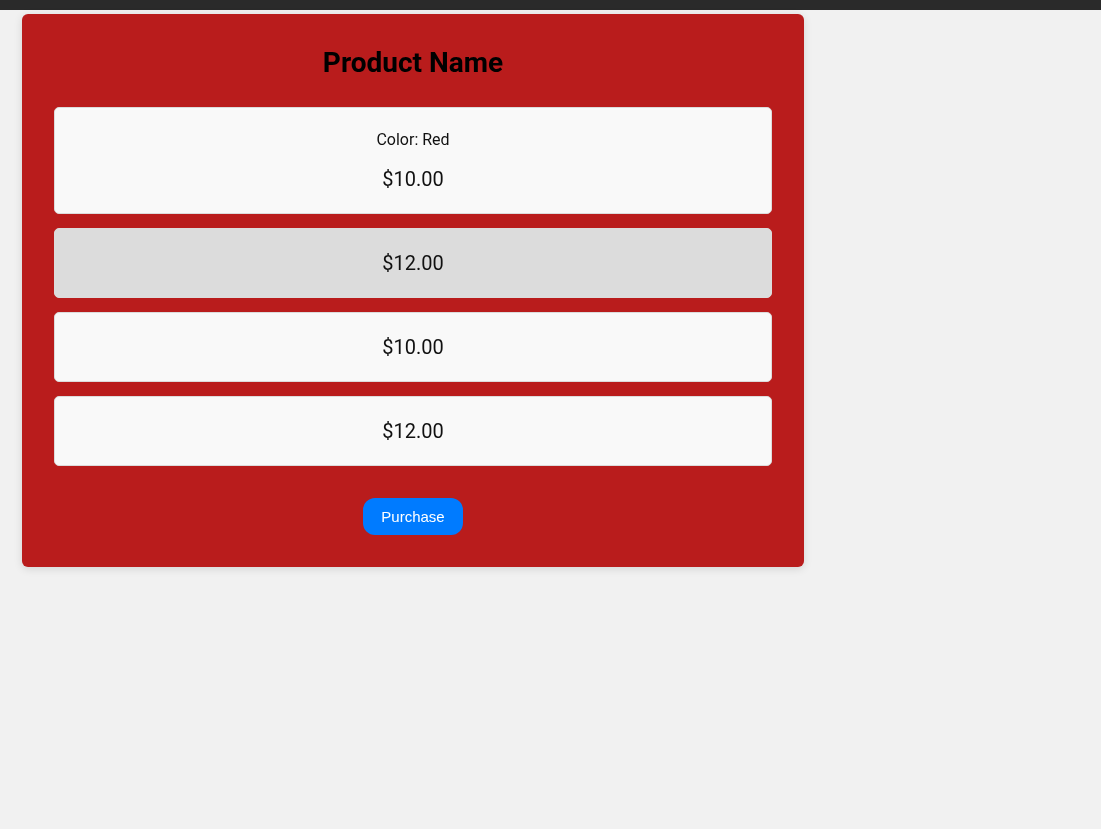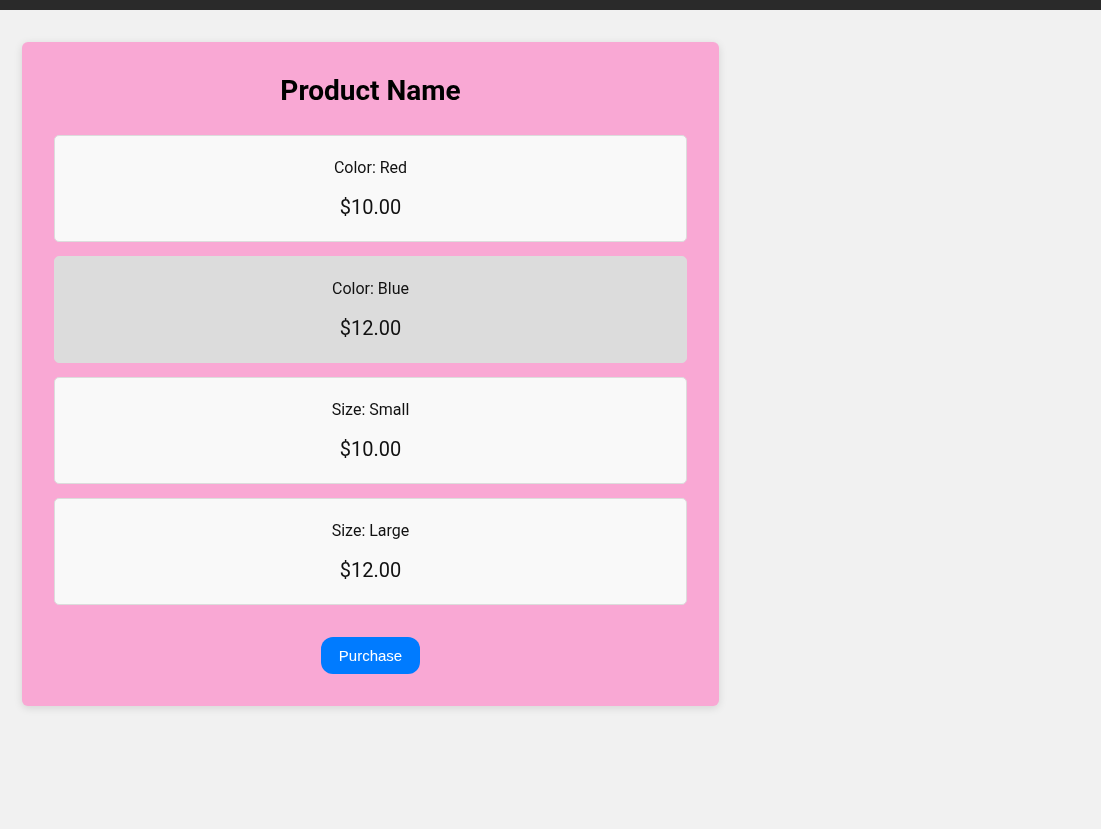--- a/index.html
+++ b/index.html
@@ -16,24 +16,24 @@
       overflow: hidden;
     }
 
     .top-bar {
       width: 100%;
       height: 10px;
       background: #2a2a2a;
     }
 
     .card {
-      background: #f9a8d4;
-      width: 697px;
+      background: #b91c1c;
+      width: 782px;
       margin-left: 22px;
-      margin-top: 32px;
+      margin-top: 4px;
       padding: 32px;
       border-radius: 6px;
       box-shadow: 0 2px 8px rgba(0,0,0,0.12);
       text-align: center;
     }
 
     .product-title {
       font-size: 28px;
       font-weight: 700;
       color: #000;
@@ -92,31 +92,28 @@
   <h1 class="product-title">Product Name</h1>
 
   <div class="option-list">
 
     <div class="option-card">
       <p class="option-label">Color: Red</p>
       <p class="option-price">$10.00</p>
     </div>
 
     <div class="option-card selected">
-      <p class="option-label">Color: Blue</p>
       <p class="option-price">$12.00</p>
     </div>
 
     <div class="option-card">
-      <p class="option-label">Size: Small</p>
       <p class="option-price">$10.00</p>
     </div>
 
     <div class="option-card">
-      <p class="option-label">Size: Large</p>
       <p class="option-price">$12.00</p>
     </div>
 
   </div>
 
   <button class="purchase-btn">Purchase</button>
 
 </div>
 
 </body></html>

